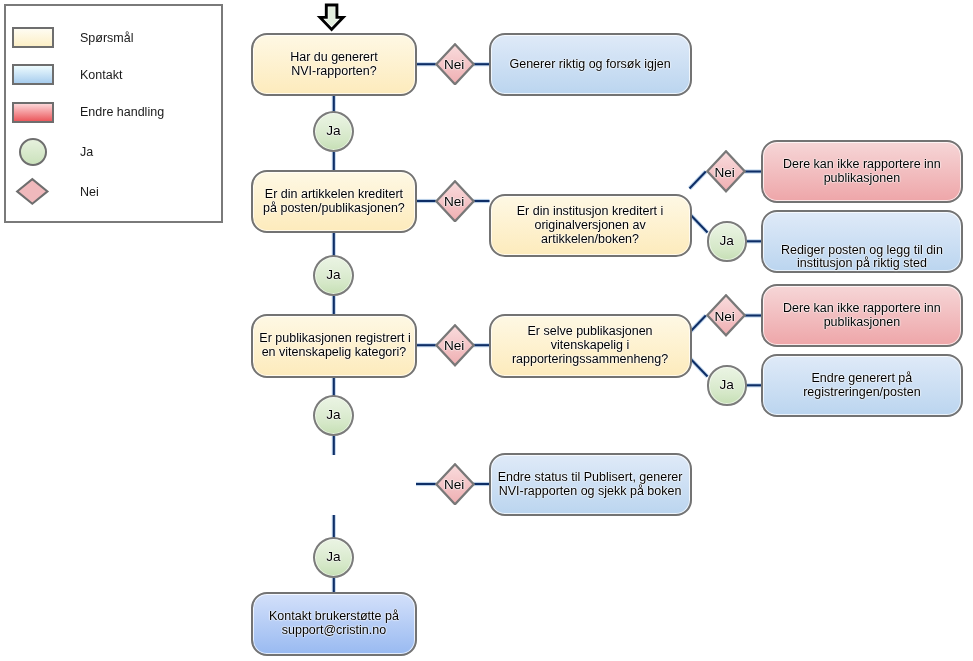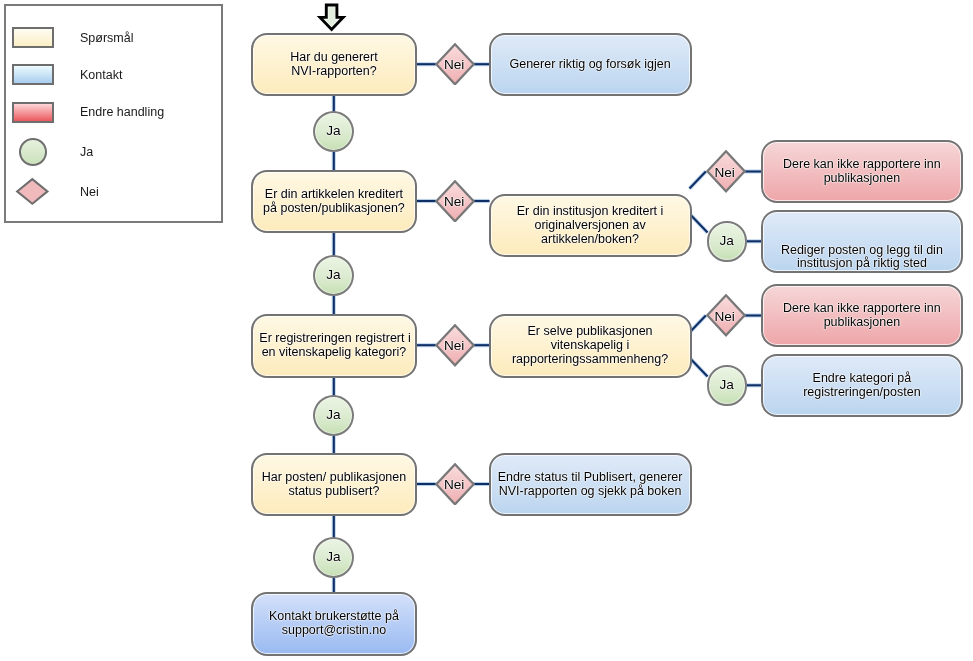--- a/index.html
+++ b/index.html
@@ -166,37 +166,37 @@
       <polygon points="20,1.3 38.7,21.3 20,41.3 1.3,21.3" fill="url(#gdiam)" stroke="#787878" stroke-width="2.3"></polygon>
     </svg>
     <span class="lbl dlbl">Nei</span>
   </div>
 
   <div class="node circ" style="left:706.5px;top:221px;width:40.5px;height:40.5px;">
     <span class="lbl">Ja</span>
     </div>
 
   <div class="node rbox yellow" style="left:251.3px;top:314.4px;width:165.3px;height:63.3px;">
-    <span class="lbl">Er registreringen registrert i
+    <span class="lbl">Er publikasjonen registrert i
 en vitenskapelig kategori?</span>
     </div>
 
   <div class="node rbox yellow" style="left:488.5px;top:314.4px;width:203.1px;height:63.3px;text-align:center;">
     <span class="lbl">Er selve publikasjonen
 vitenskapelig i
 rapporteringssammenheng?</span>
     </div>
 
   <div class="node rbox red" style="left:760.5px;top:284.4px;width:202.8px;height:62.6px;">
     <span class="lbl">Dere kan ikke rapportere inn
 publikasjonen</span>
     </div>
 
   <div class="node rbox blue" style="left:760.5px;top:354.4px;width:202.8px;height:63.0px;">
-    <span class="lbl">Endre kategori på
+    <span class="lbl">Endre generert på
 registreringen/posten</span>
     </div>
 
   <div class="node circ" style="left:312.9px;top:395.4px;width:41.1px;height:41px;">
     <span class="lbl">Ja</span>
     </div>
 
   <div class="dnode" style="left:435.3px;top:324.1px;">
     <svg class="dsvg" viewBox="0 0 40 42.6">
       <polygon points="20,1.3 38.7,21.3 20,41.3 1.3,21.3" fill="url(#gdiam)" stroke="#787878" stroke-width="2.3"></polygon>
@@ -208,24 +208,20 @@
     <svg class="dsvg" viewBox="0 0 40 42.6">
       <polygon points="20,1.3 38.7,21.3 20,41.3 1.3,21.3" fill="url(#gdiam)" stroke="#787878" stroke-width="2.3"></polygon>
     </svg>
     <span class="lbl dlbl">Nei</span>
   </div>
 
   <div class="node circ" style="left:706.5px;top:365px;width:40.5px;height:40.5px;">
     <span class="lbl">Ja</span>
     </div>
 
-  <div class="node rbox yellow" style="left:251.3px;top:453.2px;width:165.3px;height:63.3px;">
-    <span class="lbl">Har posten/ publikasjonen
-status publisert?</span>
-    </div>
 
   <div class="node rbox blue" style="left:488.5px;top:453.2px;width:203.1px;height:63.3px;">
     <span class="lbl">Endre status til Publisert, generer
 NVI-rapporten og sjekk på boken</span>
     </div>
 
   <div class="node circ" style="left:312.9px;top:537.4px;width:41.1px;height:41px;">
     <span class="lbl">Ja</span>
     </div>
 

